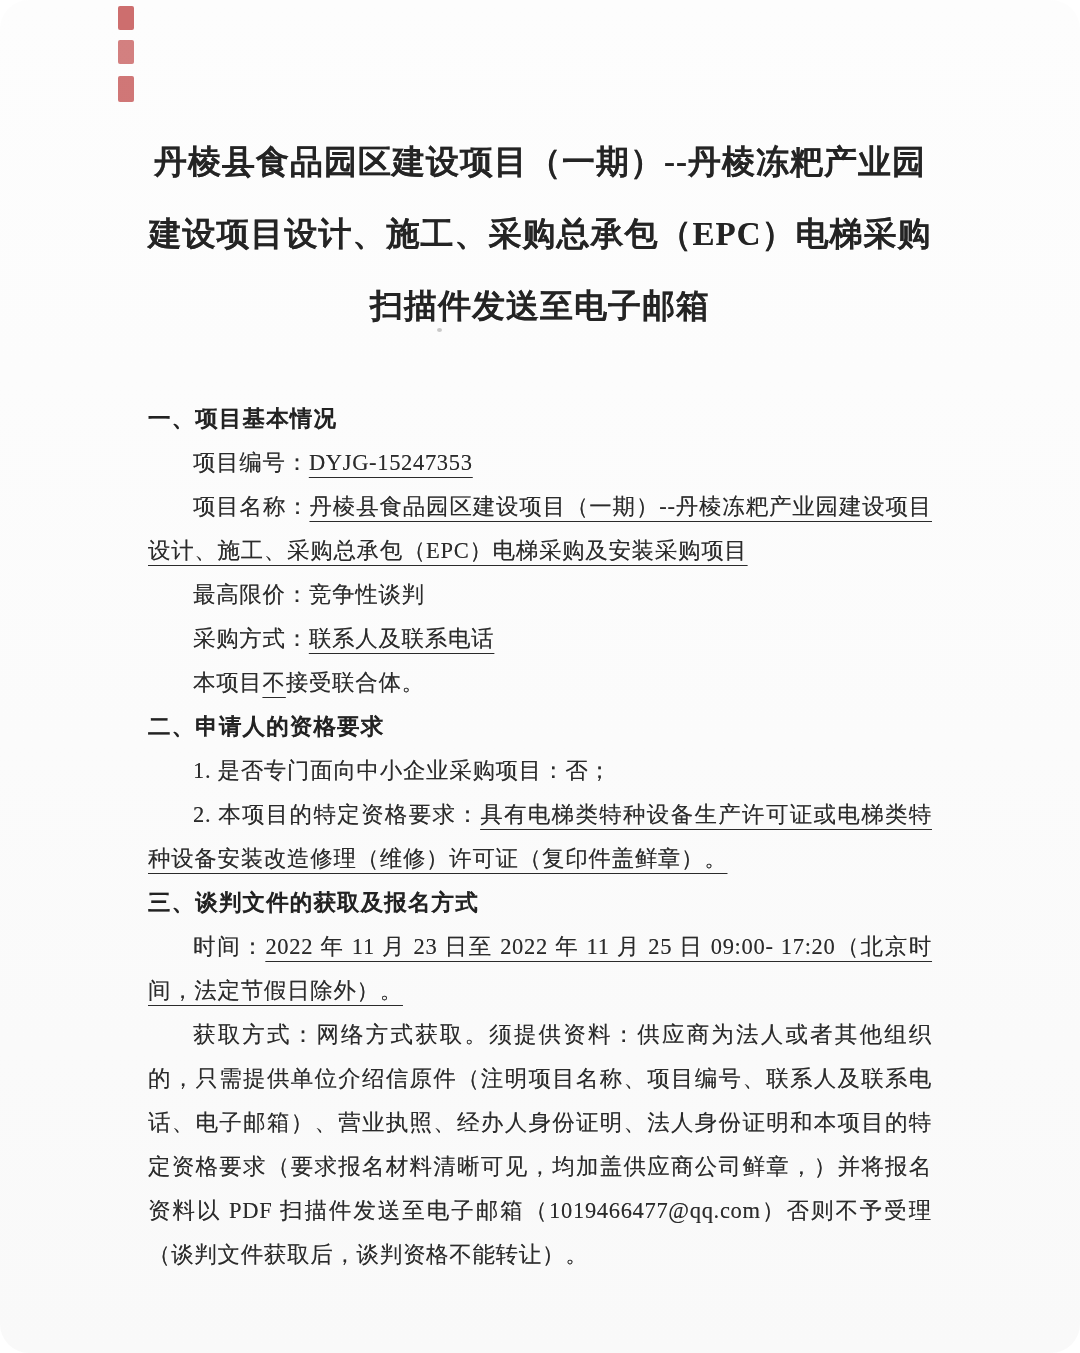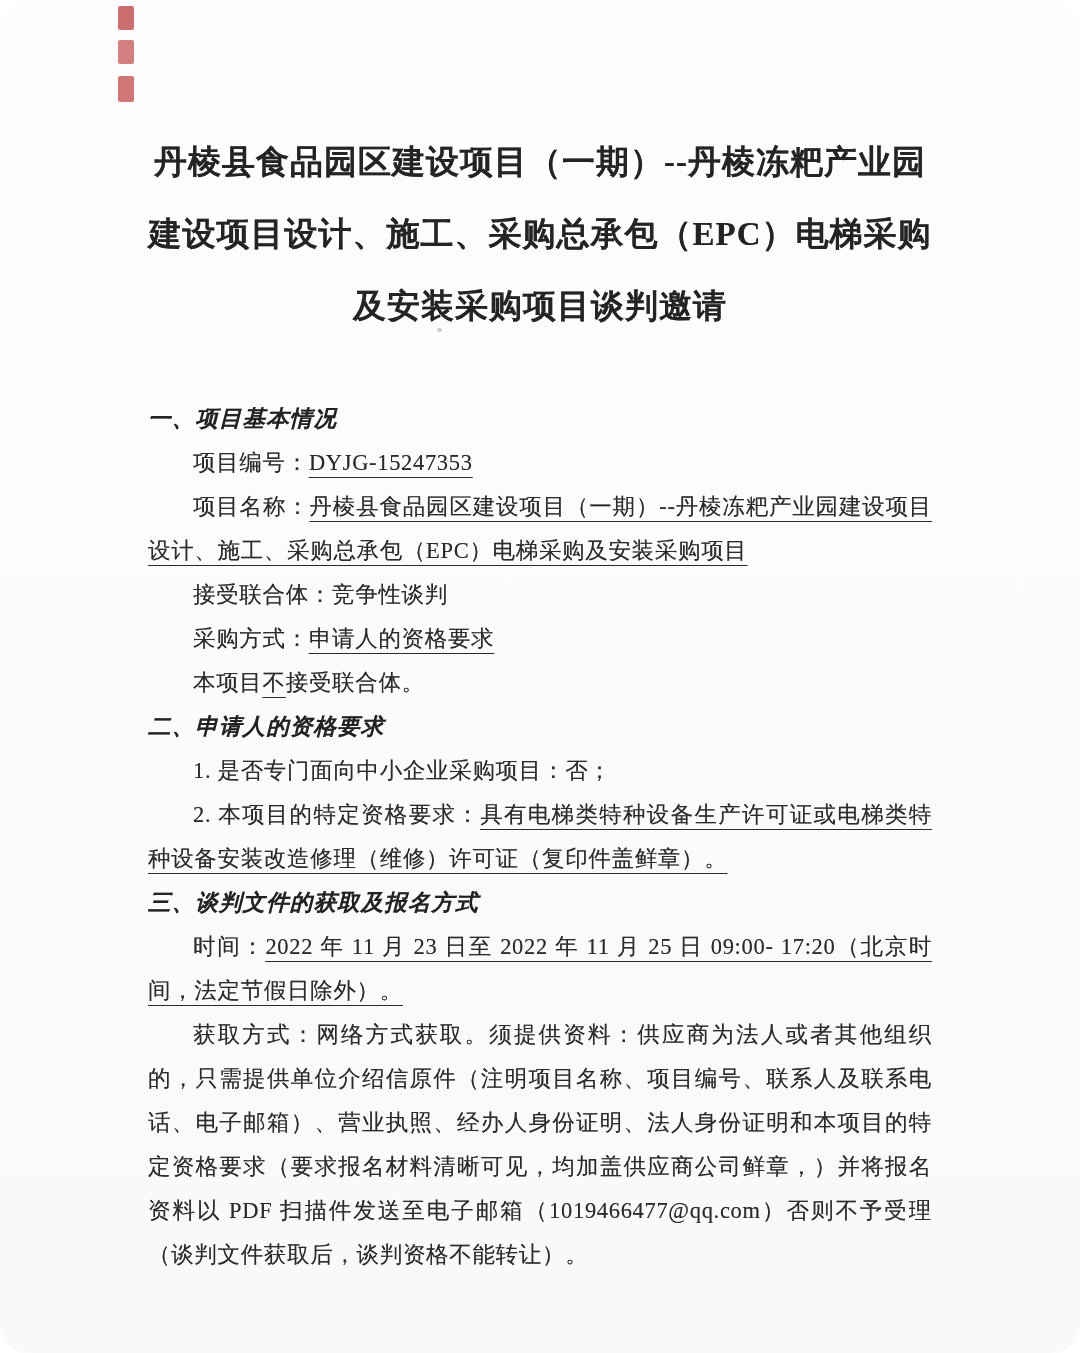--- a/index.html
+++ b/index.html
@@ -67,21 +67,20 @@
     margin: 0;
     text-indent: 2em;
     text-align: justify;
   }
   .bodytext p.h {
     text-indent: 0;
     font-family: "Liberation Sans", "DejaVu Sans", sans-serif;
     font-weight: 700;
     letter-spacing: 0.05em;
     color: #222222;
-    font-style: italic;
   }
   .u {
     text-decoration: underline;
     text-decoration-thickness: 1.3px;
     text-underline-offset: 7px;
   }
 </style>
 </head>
 <body>
 
@@ -90,35 +89,35 @@
   <span class="scan-mark m1"></span>
   <span class="scan-mark m2"></span>
   <span class="scan-mark m3"></span>
   <span class="speck"></span>
 
   <div class="doc">
 
     <h1 class="title">
       <div>丹棱县食品园区建设项目（一期）--丹棱冻粑产业园</div>
       <div>建设项目设计、施工、采购总承包（EPC）电梯采购</div>
-      <div>及安装采购项目谈判邀请</div>
+      <div>扫描件发送至电子邮箱</div>
     </h1>
 
     <div class="bodytext">
 
       <p class="h">一、项目基本情况</p>
 
       <p><span>项目编号：</span><span class="u">DYJG-15247353</span></p>
 
       <p><span>项目名称：</span><span class="u">丹棱县食品园区建设项目（一期）--丹棱冻粑产业园建设项目设计、施工、采购总承包（EPC）电梯采购及安装采购项目</span></p>
 
-      <p><span>接受联合体：</span><span>竞争性谈判</span></p>
+      <p><span>最高限价：</span><span>竞争性谈判</span></p>
 
 
-      <p><span>采购方式：</span><span class="u">申请人的资格要求</span></p>
+      <p><span>采购方式：</span><span class="u">联系人及联系电话</span></p>
 
       <p><span>本项目</span><span class="u">不</span><span>接受联合体。</span></p>
 
       <p class="h">二、申请人的资格要求</p>
 
       <p>1. 是否专门面向中小企业采购项目：否；</p>
 
       <p><span>2. 本项目的特定资格要求：</span><span class="u">具有电梯类特种设备生产许可证或电梯类特种设备安装改造修理（维修）许可证（复印件盖鲜章）。</span></p>
 
       <p class="h">三、谈判文件的获取及报名方式</p>

